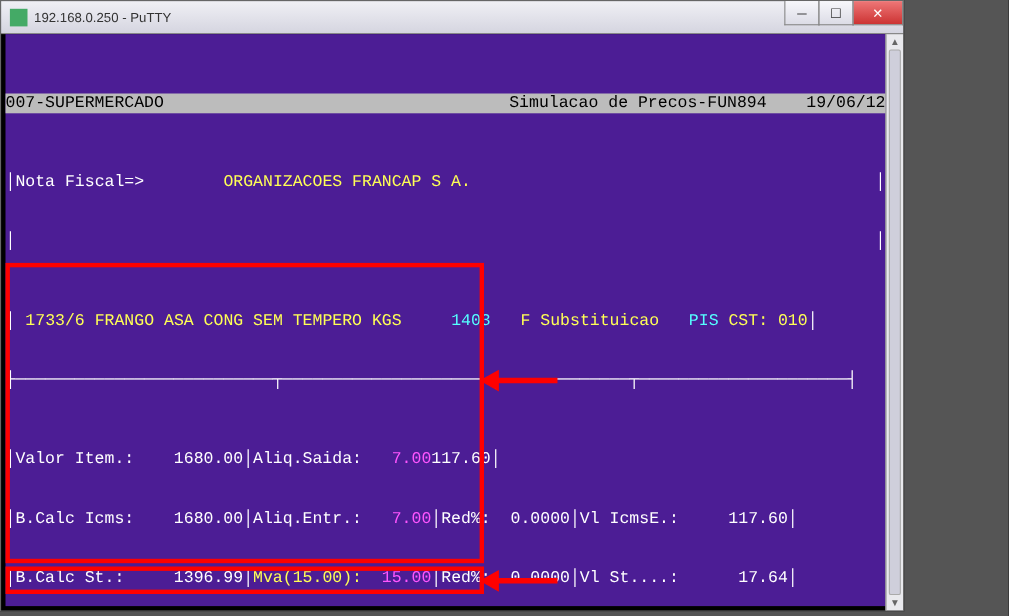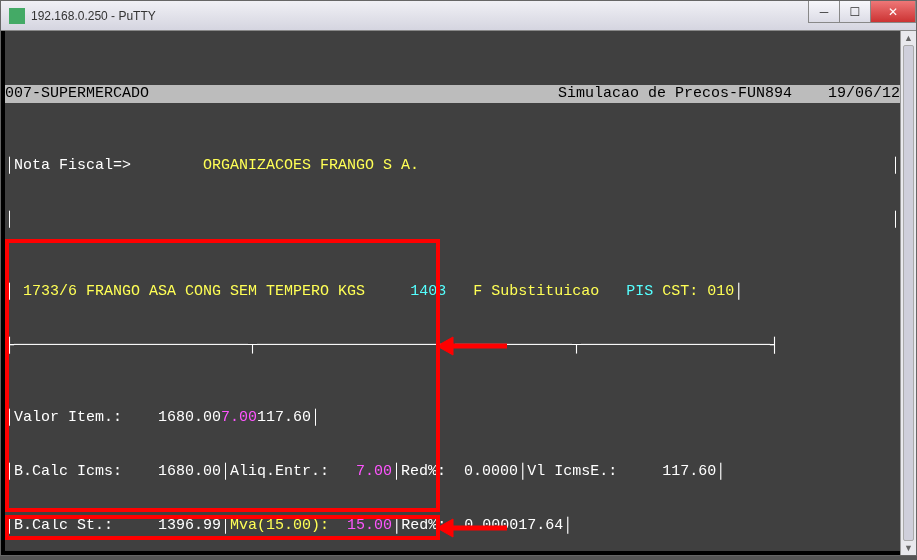--- a/index.html
+++ b/index.html
@@ -8,21 +8,21 @@
     background: #555;
     font-family: Tahoma, Arial, sans-serif;
     font-size: 11px;
     width: 917px;
     height: 560px;
     overflow: hidden;
   }
   .window {
     position: absolute;
     top: 0; left: 0;
-    width: 917px;
+    width: 822px;
     height: 556px;
     background: #000;
     border: 1px solid #666;
   }
   .titlebar {
     height: 30px;
     background: linear-gradient(#f0f0f5, #d5d5e0);
     display: flex;
     align-items: center;
     padding: 0 0 0 8px;
@@ -49,21 +49,21 @@
   }
   .wbtn.close { background: linear-gradient(#e77,#c33); color:#fff; width:46px; }
   .terminal {
     font-family: "Courier New", monospace;
     font-size: 15px;
     line-height: 18px;
     color: #fff;
     padding: 0;
     position: absolute;
     top: 30px; left: 4px; right: 16px; bottom: 4px;
-    background: #404040;
+    background: #4c1d95;
     white-space: pre;
   }
   .scrollbar {
     position: absolute;
     right: 0; top: 30px; bottom: 0;
     width: 16px;
     background: #e9e9ed;
     border-left: 1px solid #999;
   }
   .scrollbar .thumb {
@@ -131,21 +131,21 @@
       <span class="c">Simulacao de Precos-FUN894</span>
       <span class="c">&nbsp;&nbsp;&nbsp;&nbsp;</span>
       <span class="c">19/06/12</span>
     </div>
     
     <div class="row">
       <span class="c w">│</span>
       <span class="c w">Nota Fiscal=&gt;</span>
       <span class="c">&nbsp;&nbsp;</span>
       <span class="c">&nbsp;&nbsp;&nbsp;&nbsp;&nbsp;&nbsp;</span>
-      <span class="c y">ORGANIZACOES FRANGO S A.</span>
+      <span class="c y">ORGANIZACOES FRANCAP S A.</span>
       <span class="fill"></span><span class="c w">│</span>
     </div>
     <div class="row"><span class="c w">│</span><span class="fill"></span><span class="c w">│</span></div>
     
     <div class="row">
       <span class="c w">│</span><span class="c">&nbsp;</span>
       <span class="c y">1733/6</span>
       <span class="c">&nbsp;</span>
       <span class="c y">FRANGO ASA CONG SEM TEMPERO KGS</span>
       <span class="c">&nbsp;&nbsp;&nbsp;&nbsp;&nbsp;</span>
@@ -153,34 +153,34 @@
       <span class="c">&nbsp;&nbsp;&nbsp;</span>
       <span class="c y">F Substituicao</span>
       <span class="c">&nbsp;&nbsp;&nbsp;</span>
       <span class="c cy">PIS</span><span class="c y">&nbsp;CST: </span><span class="c y">010</span>
       <span class="c w">│</span>
     </div>
     <div class="row"><span class="c w">├──────────────────────────┬─────────────────────┬─────────────┬─────────────────────┤</span></div>
     
     <div class="row">
       <span class="c w">│Valor Item.:&nbsp;&nbsp;&nbsp;&nbsp;</span><span class="c w">1680.00</span>
-      <span class="c m">7.00</span>
+      <span class="c w">│Aliq.Saida:&nbsp;&nbsp;&nbsp;</span><span class="c m">7.00</span>
       <span class="c w">117.60</span><span class="c w">│</span>
     </div>
     <div class="row">
       <span class="c w">│B.Calc Icms:&nbsp;&nbsp;&nbsp;&nbsp;</span><span class="c w">1680.00</span>
       <span class="c w">│Aliq.Entr.:&nbsp;&nbsp;&nbsp;</span><span class="c m">7.00</span>
       <span class="c w">│Red%:&nbsp;&nbsp;</span><span class="c w">0.0000</span>
       <span class="c w">│Vl IcmsE.:&nbsp;&nbsp;&nbsp;&nbsp;&nbsp;</span><span class="c w">117.60</span><span class="c w">│</span>
     </div>
     <div class="row">
       <span class="c w">│B.Calc St.:&nbsp;&nbsp;&nbsp;&nbsp;&nbsp;</span><span class="c w">1396.99</span>
       <span class="c w">│</span><span class="c y">Mva(15.00):</span><span class="c">&nbsp;&nbsp;</span><span class="c m">15.00</span>
       <span class="c w">│Red%:&nbsp;&nbsp;</span><span class="c w">0.0000</span>
-      <span class="c w">17.64</span><span class="c w">│</span>
+      <span class="c w">│Vl St....:&nbsp;&nbsp;&nbsp;&nbsp;&nbsp;&nbsp;</span><span class="c w">17.64</span><span class="c w">│</span>
     </div>
     
     
     
     
     
     
     
     
     

